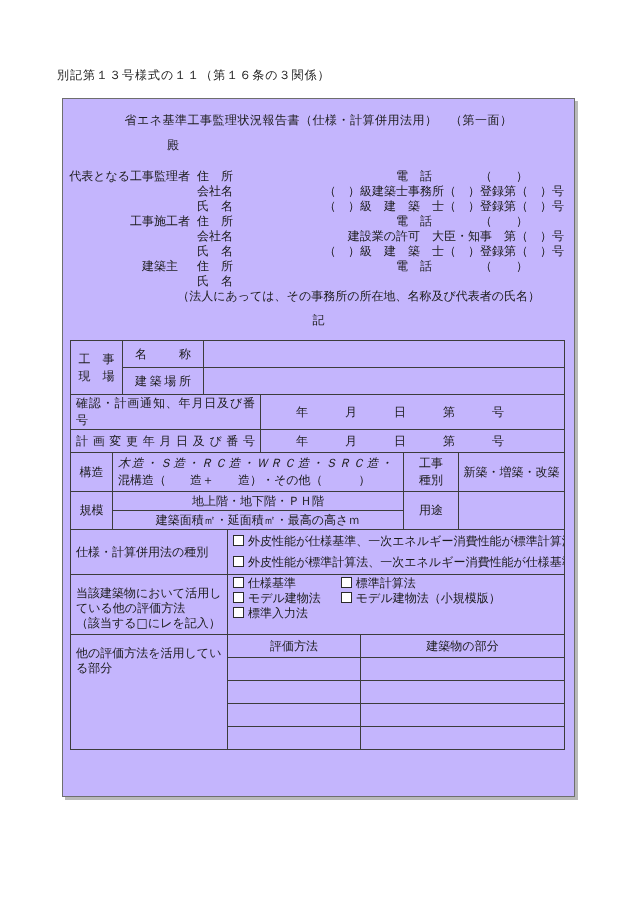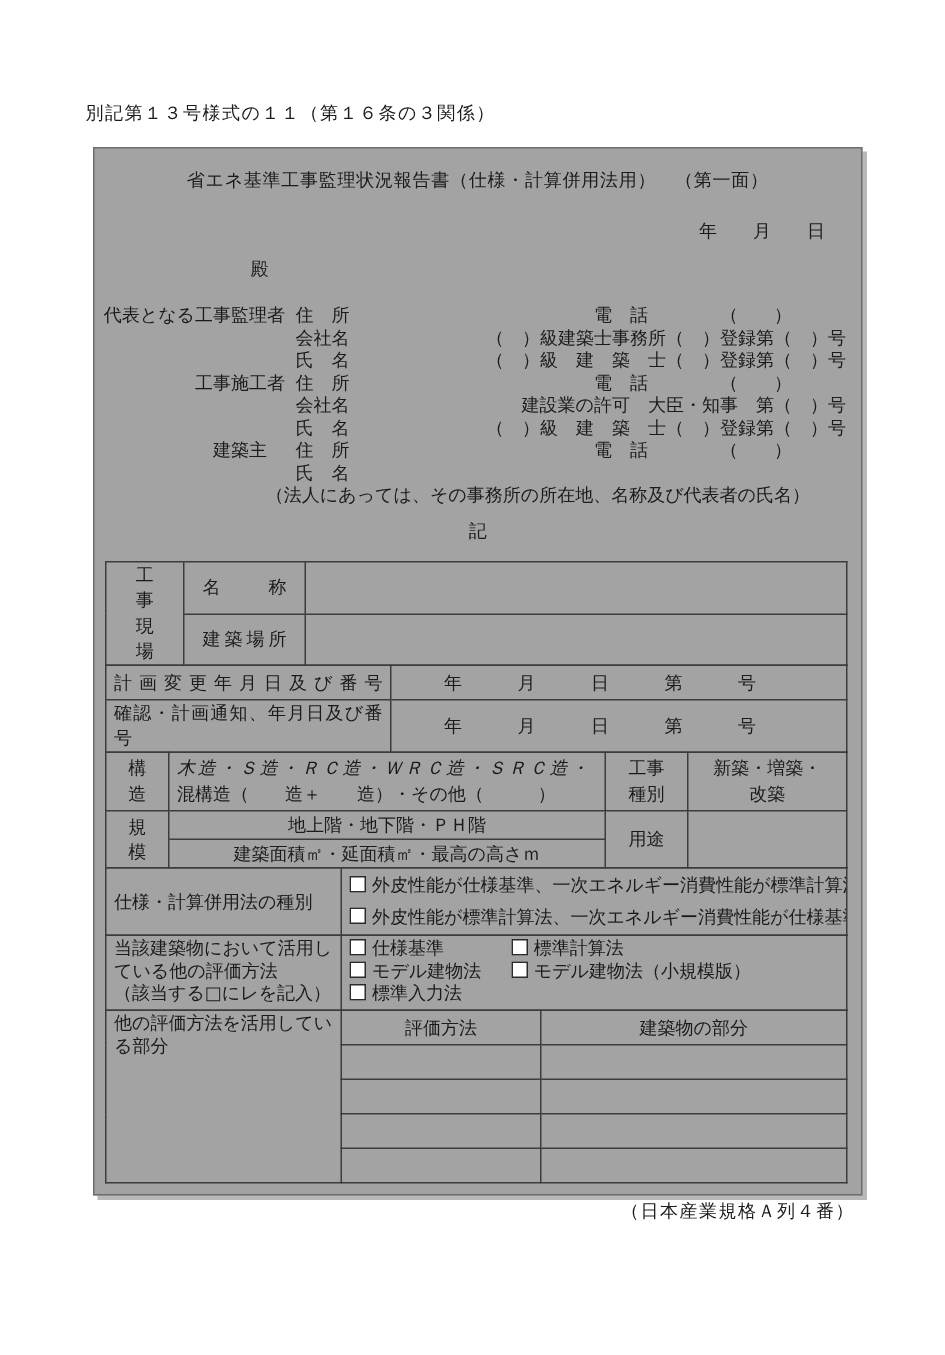--- a/index.html
+++ b/index.html
@@ -10,70 +10,69 @@
     font-family:"DejaVu Serif","Liberation Serif",serif;
     font-size:12px;color:#1b1b1b;
     overflow:hidden;
   }
   .form-number{position:absolute;left:57px;top:67px;letter-spacing:1px;}
   .outer-box{
     position:absolute;left:62px;top:98px;width:513px;height:699px;
     border:1px solid #6e6e6e;
     box-shadow:3px 3px 0 #b9b9b9;
     box-sizing:border-box;
-    background:#a3a3a3;
+    background:#c4b5fd;
   }
   .doc-title{margin-top:13px;text-align:center;letter-spacing:0.5px;}
   .intro{margin:16px 0 0 19px;line-height:16px;letter-spacing:0.5px;}
   .date-line{margin-top:17px;text-align:right;padding-right:24px;white-space:pre;}
   .addressee{margin:8px 0 0 104px;}
   .parties{margin-top:15px;line-height:15px;}
   .party-row{display:flex;}
   .party-role{width:127px;text-align:right;white-space:pre;flex:none;}
   .party-field{margin-left:7px;width:46px;white-space:pre;flex:none;}
   .party-right{flex:1;text-align:right;padding-right:10px;white-space:pre;}
   .corp-note{text-align:right;padding-right:34px;line-height:15px;}
   .ki{margin-top:8px;text-align:center;}
   .tbl-wrap{margin:11px 0 0 7px;}
   table{border-collapse:collapse;width:494px;table-layout:fixed;margin-top:-1px;}
   table.first{margin-top:0;}
   td{border:1px solid #3c3c3c;padding:0 5px;vertical-align:middle;overflow:hidden;}
-  td.center{text-align:center;padding:0 14px;}
+  td.center{text-align:center;padding:0 3px;}
   td.justify{text-align:justify;text-align-last:justify;}
   .two-line{line-height:17px;}
   .h26 td{height:26px;}
   .h22 td{height:22px;}
   .h18 td{height:18px;}
   .spread{display:flex;justify-content:space-between;padding:0 55px 0 30px;}
   .spread2{display:flex;justify-content:center;}
   .ls18{letter-spacing:1.8px;font-style:italic;}
   .cb{
     display:inline-block;width:9px;height:9px;
     border:1px solid #2b2b2b;margin-right:4px;
     vertical-align:-1px;background:#fff;flex:none;
   }
   .opt-line{line-height:21px;white-space:nowrap;}
   .opt-line-sm{line-height:15px;white-space:nowrap;}
   .opt-first{display:inline-block;width:104px;}
-  .top-label{vertical-align:top;line-height:15px;padding-top:1px;}
+  .top-label{vertical-align:top;line-height:15px;padding-top:11px;}
   .footer-note{position:absolute;top:799px;right:60px;letter-spacing:1px;}
 </style>
 </head>
 <body>
 
 <div class="page">
 
   <div class="form-number">別記第１３号様式の１１（第１６条の３関係）</div>
 
   <div class="outer-box">
 
     <div class="doc-title">省エネ基準工事監理状況報告書（仕様・計算併用法用）　（第一面）</div>
 
 
-    <div class="date-line">年　　月　　日</div>
 
     <div class="addressee">殿</div>
 
     <div class="parties">
       <div class="party-row">
         <span class="party-role">代表となる工事監理者</span>
         <span class="party-field">住　所</span>
         <span class="party-right">電　話　　　　（　　）　　　</span>
       </div>
       <div class="party-row">
@@ -141,33 +140,33 @@
       </tbody>
         </table>
 
       <table>
         <colgroup>
             <col style="width:190px">
             <col style="width:304px">
           </colgroup>
         <tbody>
             <tr class="h22">
-          <td class="justify">計画変更年月日及び番号</td>
+          <td class="justify">確認・計画通知、年月日及び番号</td>
           <td>
             <div class="spread">
               <span>年</span>
               <span>月</span>
               <span>日</span>
               <span>第</span>
               <span>号</span>
             </div>
           </td>
         </tr>
         <tr class="h22">
-          <td class="justify">確認・計画通知、年月日及び番号</td>
+          <td class="justify">計画変更年月日及び番号</td>
           <td>
             <div class="spread">
               <span>年</span>
               <span>月</span>
               <span>日</span>
               <span>第</span>
               <span>号</span>
             </div>
           </td>
         </tr>
@@ -299,15 +298,14 @@
         <tr class="h22">
           <td></td>
           <td></td>
         </tr>
       </tbody>
         </table>
 
     </div>
   </div>
 
-  <div class="footer-note">（日本産業規格Ａ列４番）</div>
 
 </div>
 
 </body></html>

